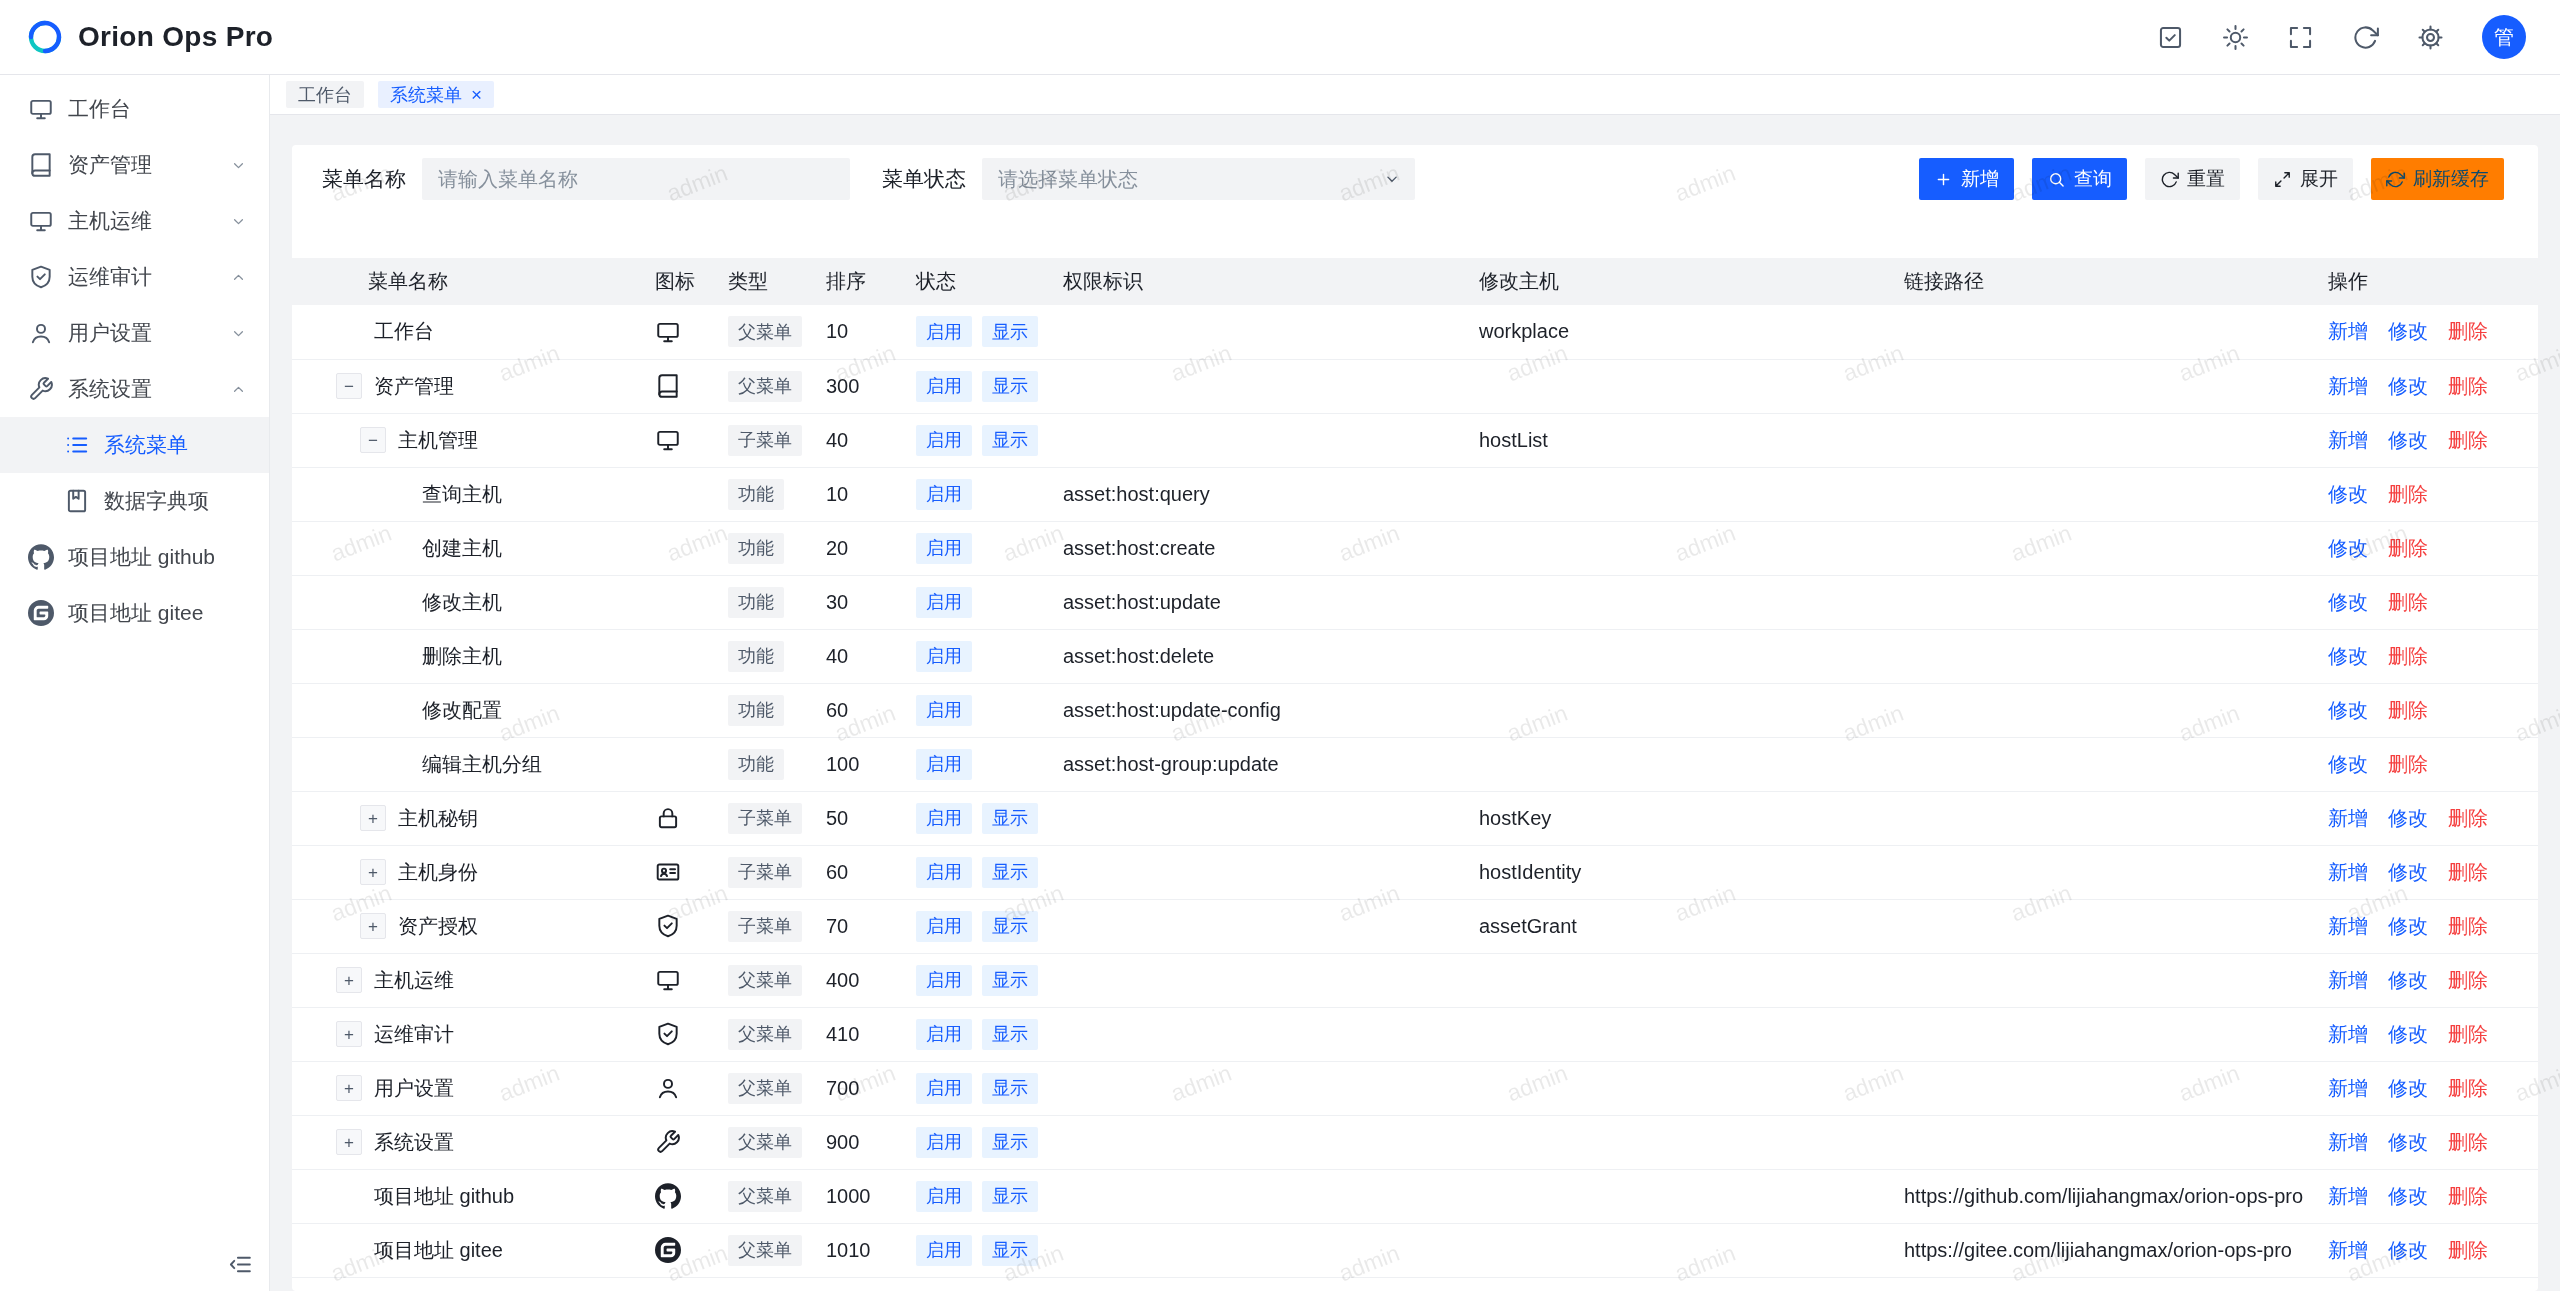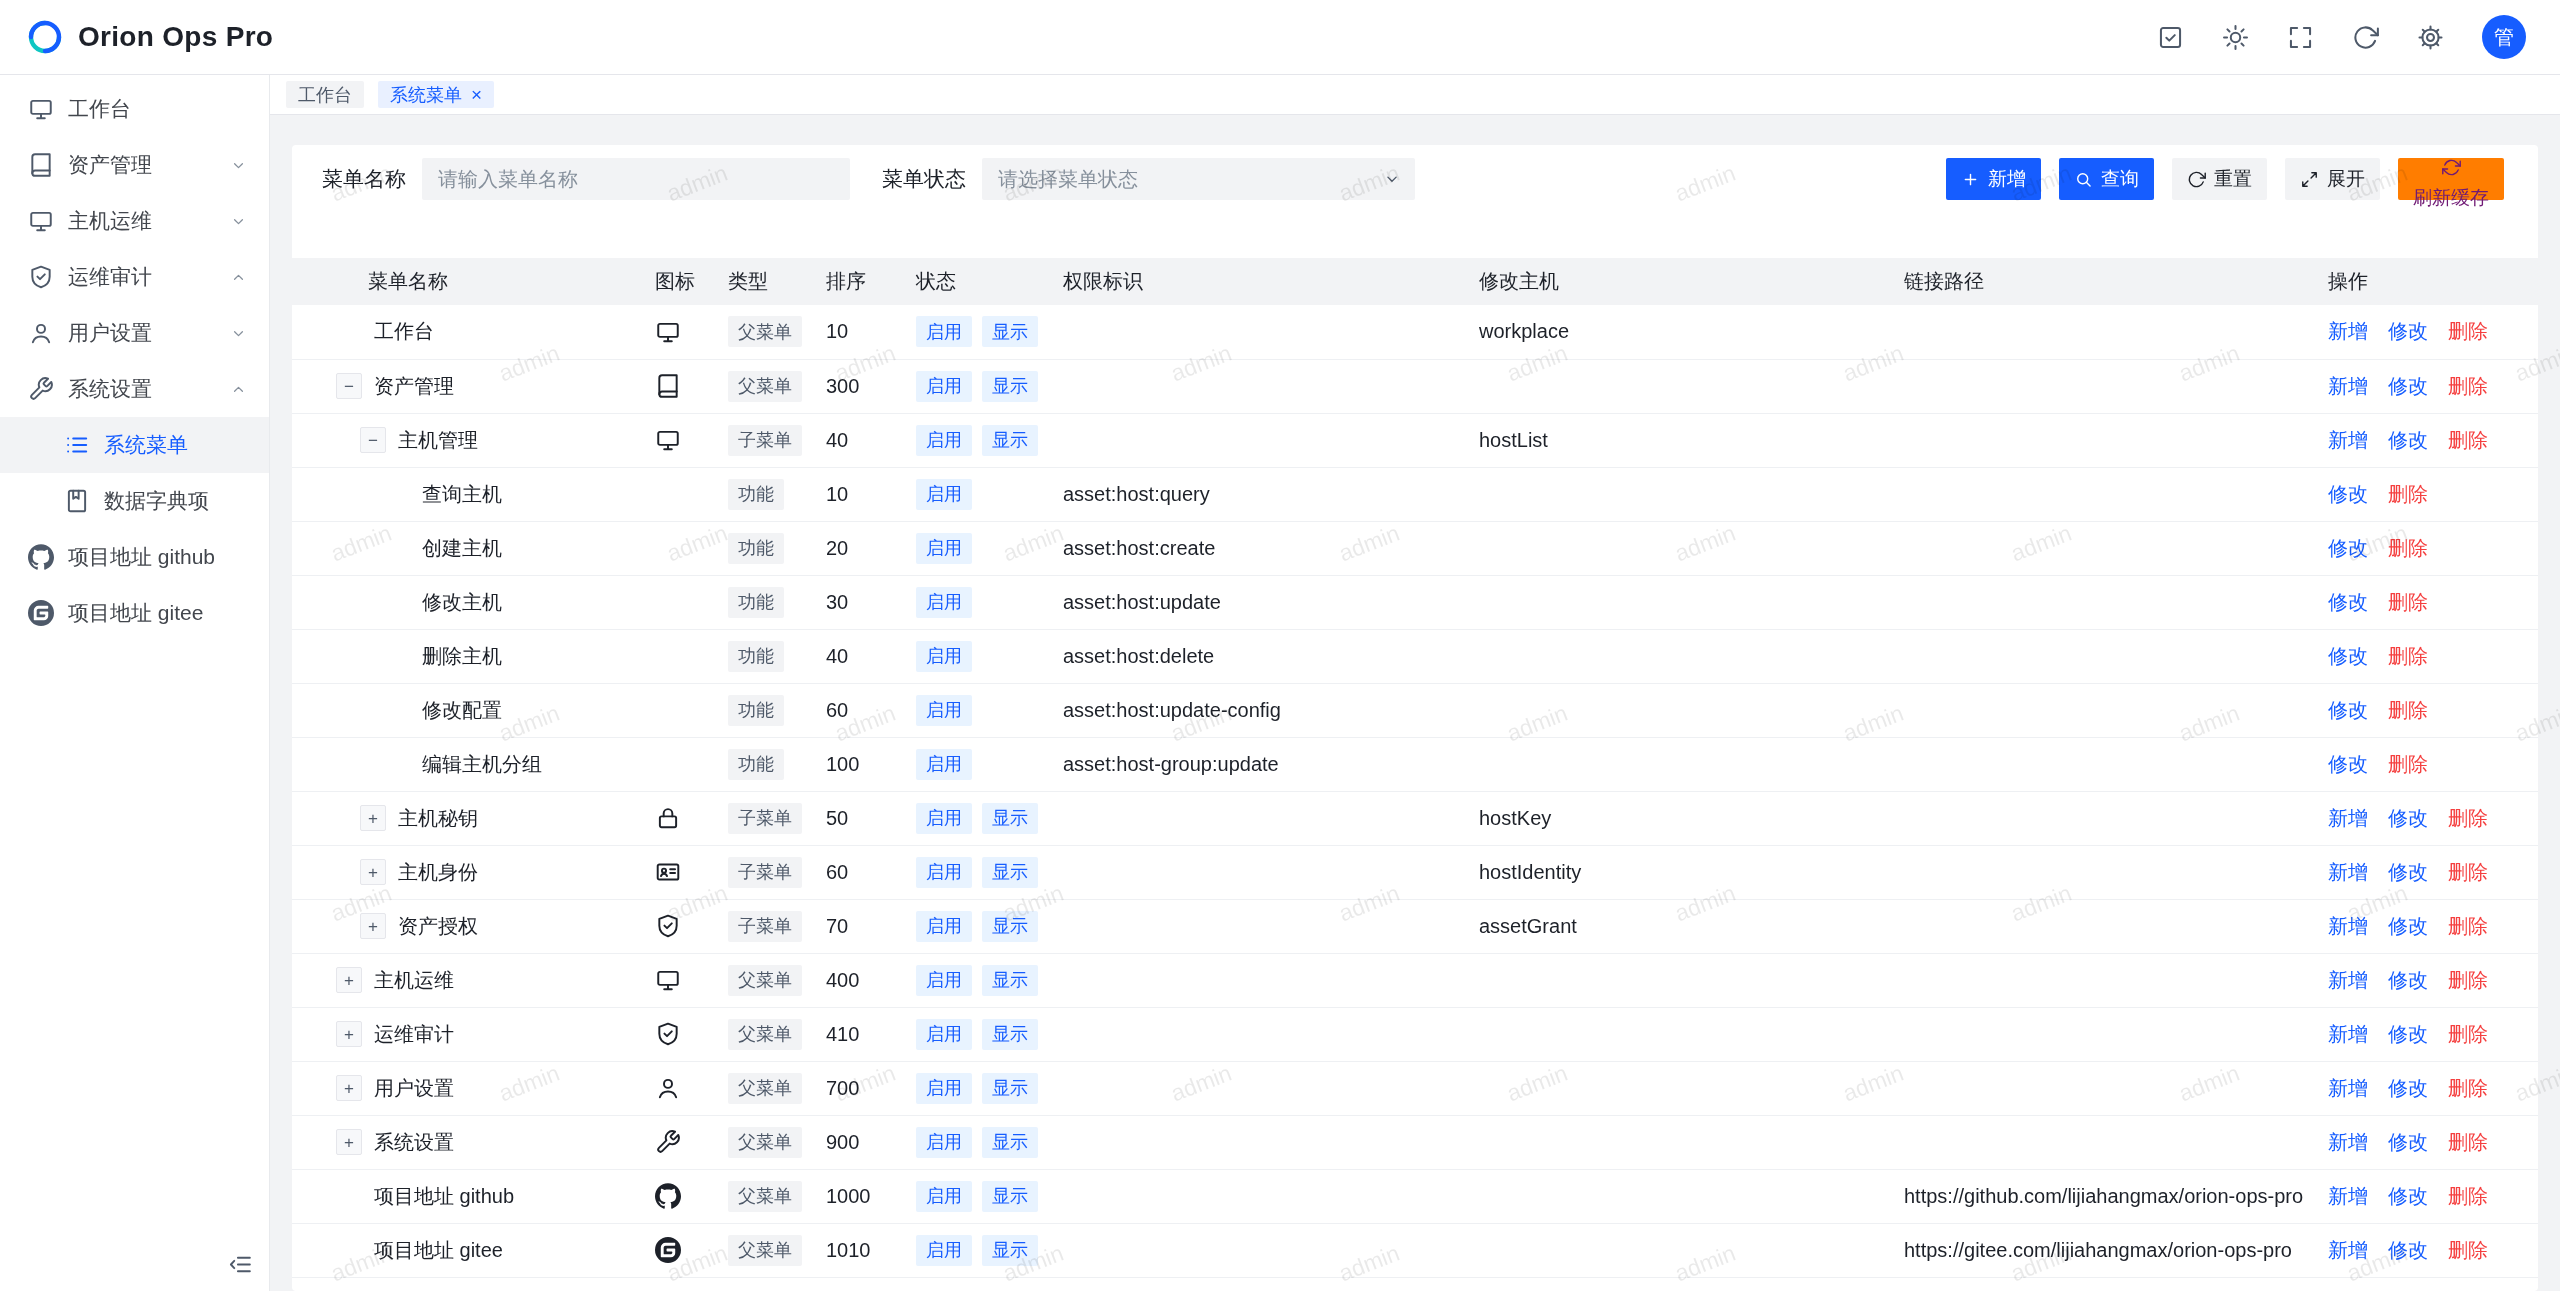--- a/index.html
+++ b/index.html
@@ -89,21 +89,21 @@
   .select .sel-chev svg { width: 100%; height: 100%; }
   .btns { margin-left: auto; display: flex; gap: 18px; padding-right: 4px; }
   .btn {
     display: inline-flex; align-items: center; gap: 8px; height: 42px; padding: 0 15px;
     border: none; border-radius: 2px; font-size: 19px; cursor: pointer; font-family: inherit; white-space: nowrap;
   }
   .btn .bicon { width: 19px; height: 19px; }
   .btn .bicon svg { width: 100%; height: 100%; }
   .btn.primary { background: #165dff; color: #fff; }
   .btn.plain { background: #f2f3f5; color: #1d2129; }
-  .btn.orange { background: #ff7d00; color: #701a75; flex-direction: column; }
+  .btn.orange { background: #ff7d00; color: #0c4a6e; }
 
   
   table.grid { width: 100%; border-collapse: collapse; table-layout: fixed; }
   .grid th {
     background: #f2f3f5; height: 47px; font-size: 20px; font-weight: 500; color: #1d2129;
     text-align: left; padding: 0 16px 0 0;
   }
   .grid th:first-child { padding-left: 76px; }
   .grid td {
     height: 54px; border-bottom: 1px solid #eef0f3; font-size: 20px; color: #1d2129;

